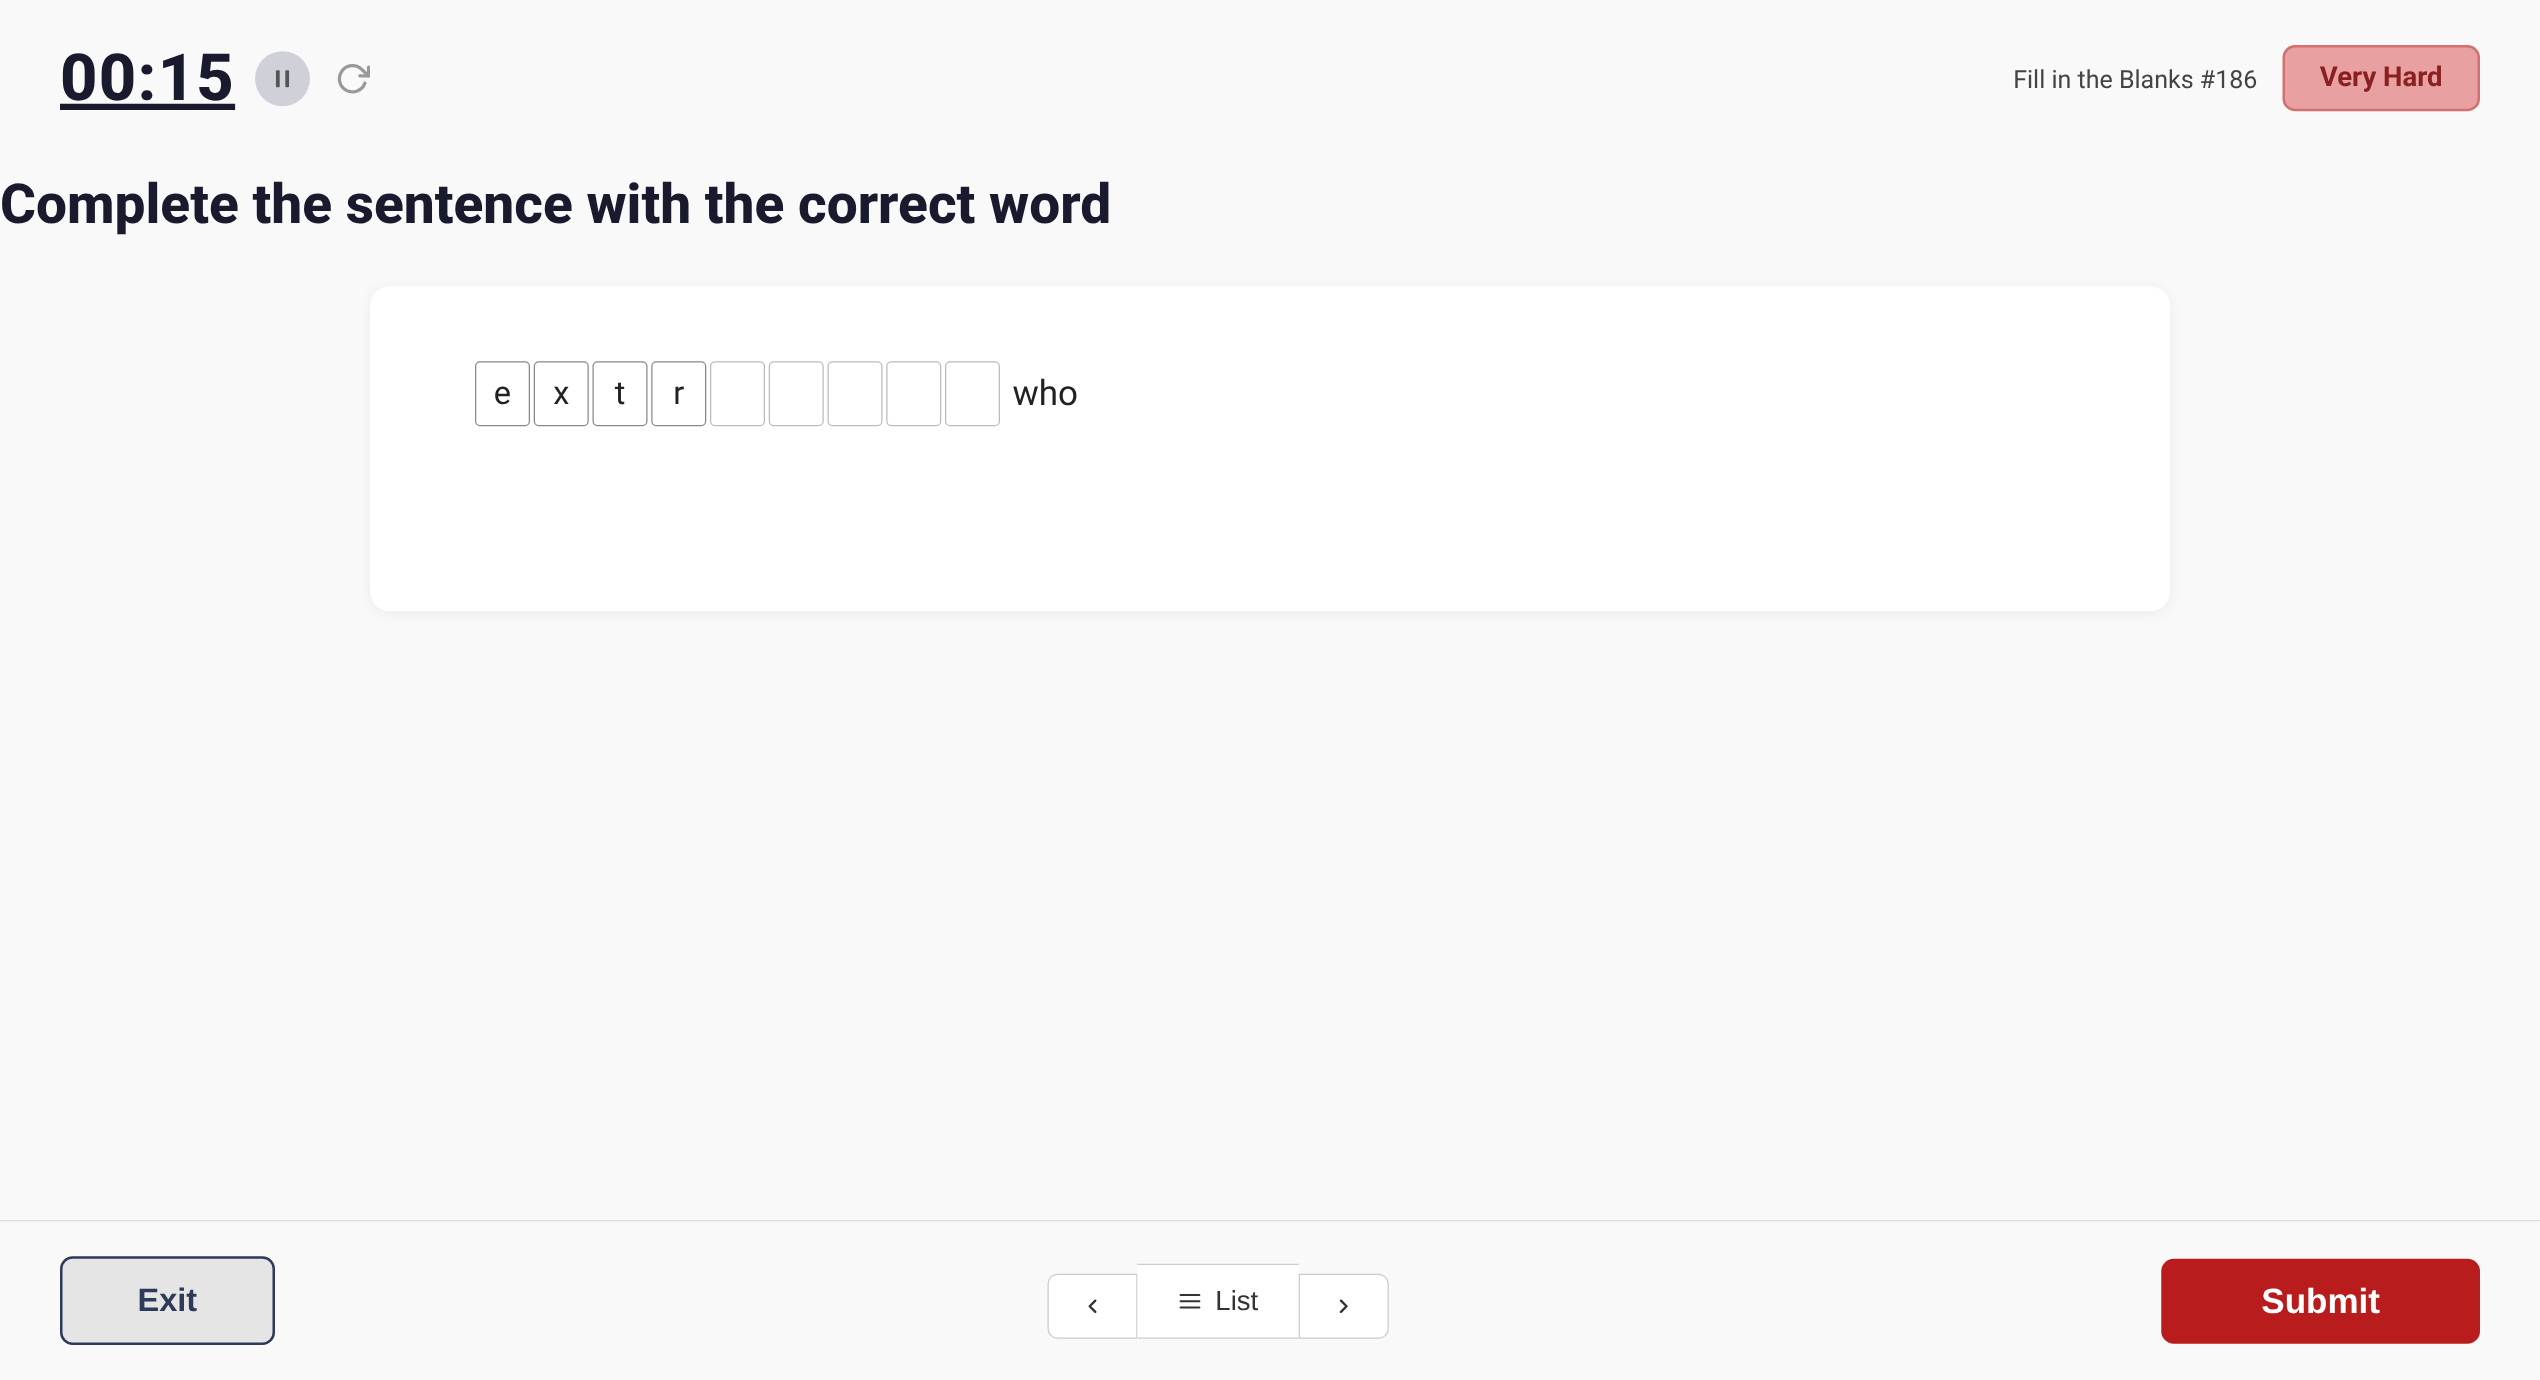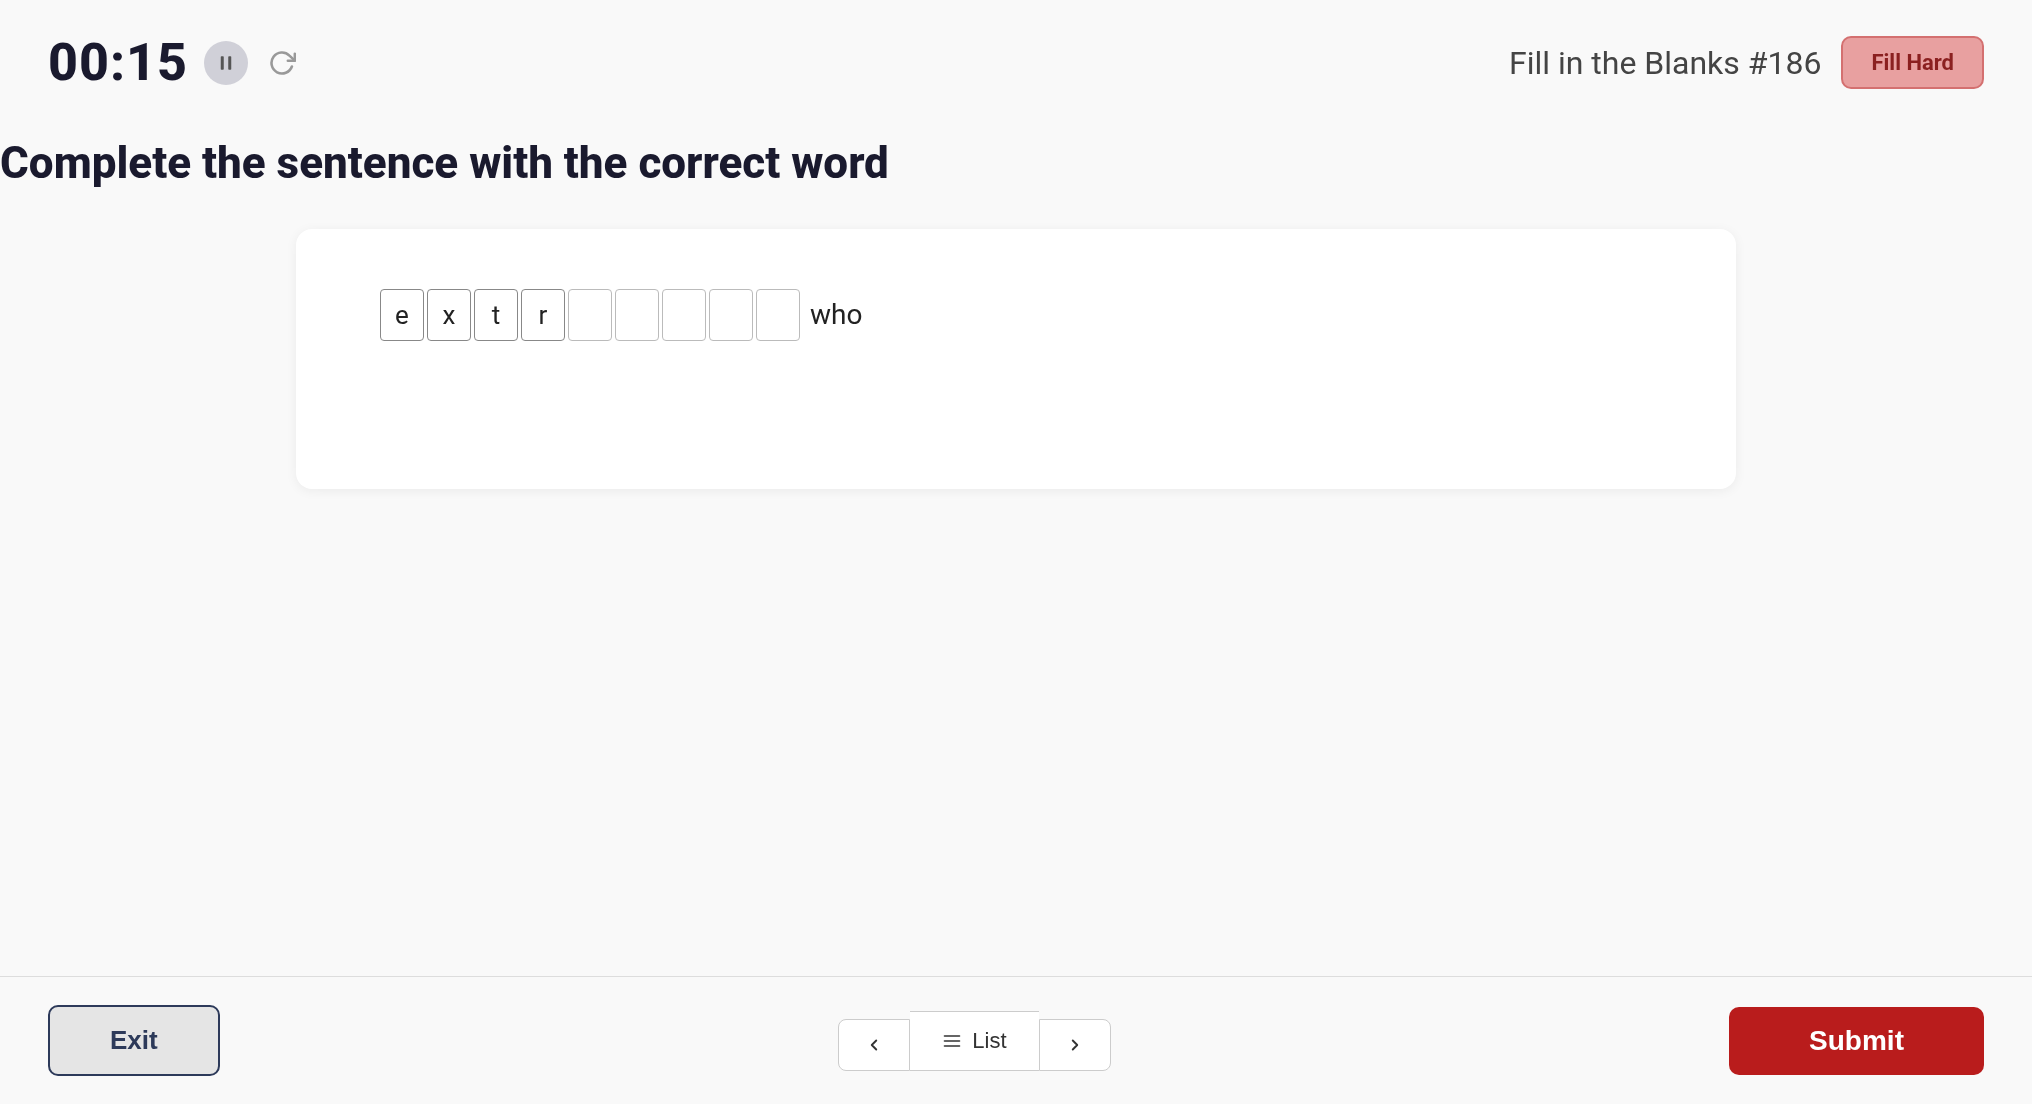--- a/index.html
+++ b/index.html
@@ -28,20 +28,21 @@
       display: flex;
       align-items: center;
       gap: 16px;
     }
 
     .timer {
       font-size: 52px;
       font-weight: 800;
       color: #1a1a2e;
       letter-spacing: 1px;
+      text-decoration: underline;
     }
 
     .pause-icon {
       width: 44px;
       height: 44px;
       border-radius: 50%;
       background: #d0d0d8;
       display: flex;
       align-items: center;
       justify-content: center;
@@ -65,21 +66,21 @@
       font-size: 22px;
     }
 
     .right-section {
       display: flex;
       align-items: center;
       gap: 20px;
     }
 
     .exercise-label {
-      font-size: 32px;
+      font-size: 20px;
       color: #444;
       font-weight: 400;
       margin-left: 24px;
     }
 
     .difficulty-badge {
       background: #e8a0a0;
       color: #8b2020;
       font-size: 22px;
       font-weight: 700;
@@ -242,21 +243,21 @@
     <div class="refresh-icon" title="Refresh">
       <svg width="28" height="28" viewBox="0 0 24 24" fill="none" stroke="#999" stroke-width="2.2" stroke-linecap="round" stroke-linejoin="round">
         <path d="M23 4v6h-6"></path>
         <path d="M20.49 15a9 9 0 1 1-2.12-9.36L23 10"></path>
       </svg>
     </div>
   </div>
 
   <div class="right-section">
     <span class="exercise-label">Fill in the Blanks #186</span>
-    <span class="difficulty-badge">Fill Hard</span>
+    <span class="difficulty-badge">Very Hard</span>
   </div>
 </div>
 
 <h1 class="page-title">Complete the sentence with the correct word</h1>
 
 <div class="main-content">
   <div class="sentence-card">
     <div class="sentence-wrapper">
 
       <div class="letter-boxes-group">

